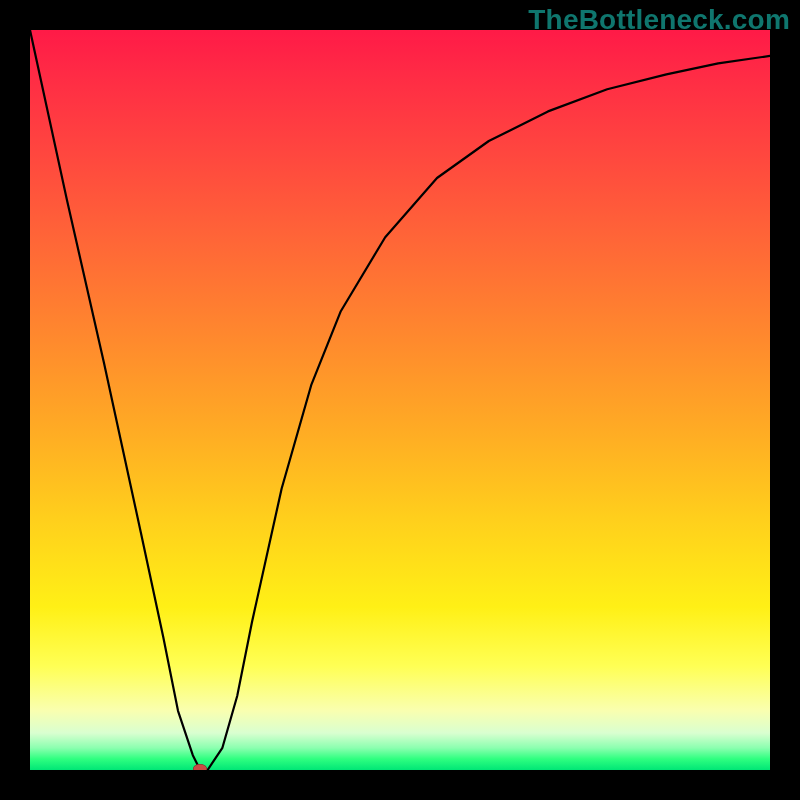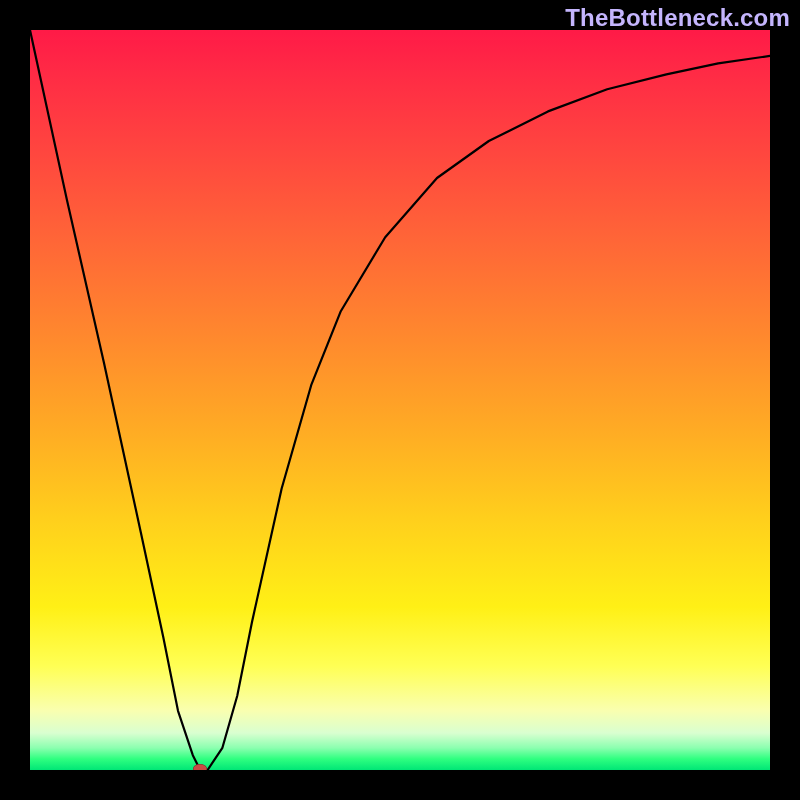--- a/index.html
+++ b/index.html
@@ -14,22 +14,22 @@
   .frame {
     position: relative;
     width: 800px;
     height: 800px;
     background: #000;
   }
   .watermark {
     position: absolute;
     top: 4px;
     right: 10px;
-    color: #c4b5fd;
-    font-size: 24px;
+    color: #0f766e;
+    font-size: 28px;
     font-weight: 600;
     letter-spacing: 0.2px;
     user-select: none;
   }
   .plot-area {
     position: absolute;
     left: 30px;
     top: 30px;
     width: 740px;
     height: 740px;

